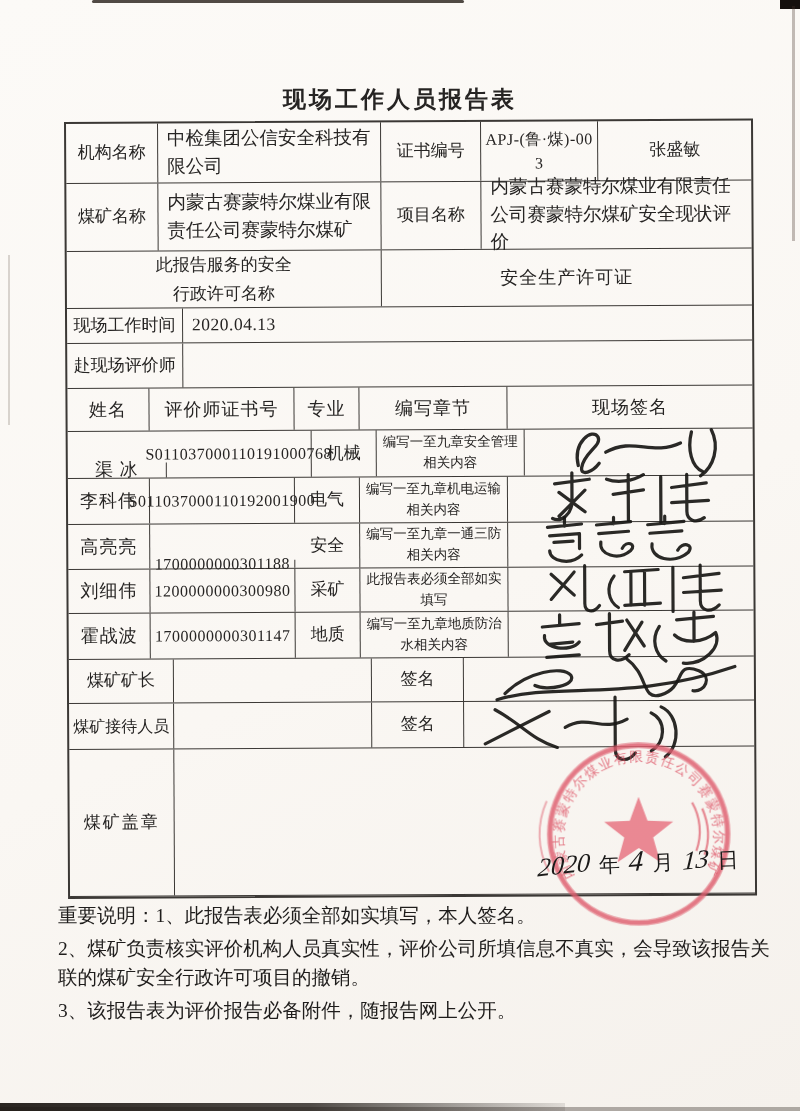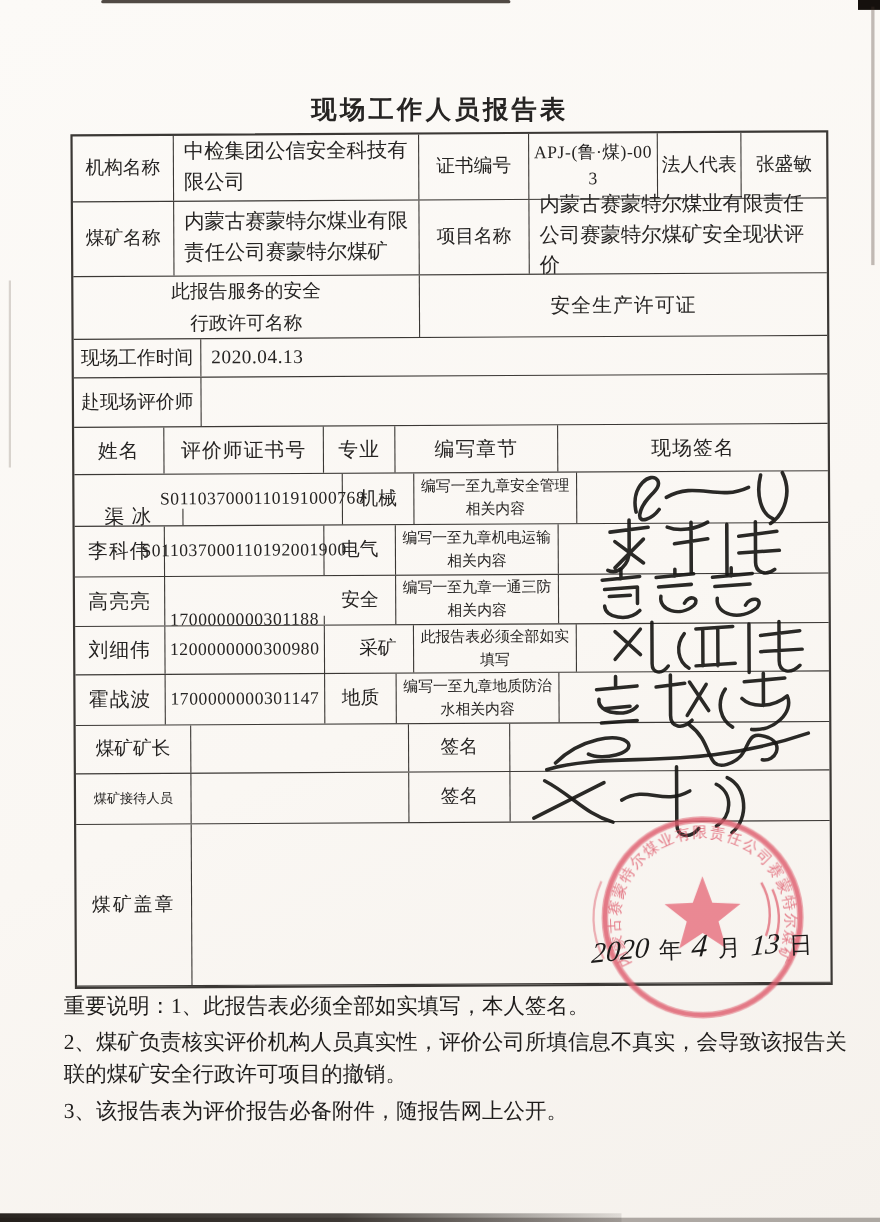--- a/index.html
+++ b/index.html
@@ -27,21 +27,21 @@
     justify-content:center;text-align:center;padding:2px 4px;font-size:17px;line-height:1.45;overflow:visible;position:relative;}
   .cell:last-child{border-right:none;}
   .cell.left{justify-content:flex-start;text-align:left;padding-left:9px;}
   .cell.grow{flex:1;}
   .val{font-size:18.5px;line-height:1.5;}
   .num{font-size:16px;letter-spacing:.5px;}
   .chapter{font-size:13.5px;line-height:1.55;}
   .hdr{font-size:18px;letter-spacing:1px;}
   .name{font-size:18px;letter-spacing:1px;}
   .license-label div{line-height:29px;}
-  .small-label{font-size:12px;}
+  .small-label{font-size:16px;}
   .sig-svg{position:absolute;left:-4px;top:-10px;width:calc(100% + 8px);height:calc(100% + 20px);overflow:visible;}
   .sig-svg path{fill:none;stroke:#181715;stroke-width:3;stroke-linecap:round;stroke-linejoin:round;opacity:.92;}
   .big-sig{position:absolute;overflow:visible;pointer-events:none;}
   .big-sig path{fill:none;stroke:#181715;stroke-width:3.2;stroke-linecap:round;stroke-linejoin:round;opacity:.92;}
   
   .seal{position:absolute;left:463px;top:609px;width:212px;height:212px;filter:blur(.4px);opacity:.9;overflow:visible;}
   .stamp-date{position:absolute;left:468px;top:723px;width:235px;display:flex;align-items:baseline;gap:9px;
     transform:rotate(-2deg);color:#1c1b1a;white-space:nowrap;}
   .stamp-date .digit{font-size:26px;font-style:italic;transform:skewX(-10deg) rotate(-4deg);display:inline-block;}
   .stamp-date .cjk{font-size:21px;}
@@ -63,21 +63,20 @@
 
   <div class="title">现场工作人员报告表</div>
 
   <div class="sheet">
 
     <div class="row" style="height:60px;">
       <div class="cell" style="width:92px;">机构名称</div>
       <div class="cell left val" style="width:223px;">中检集团公信安全科技有限公司</div>
       <div class="cell" style="width:100px;">证书编号</div>
       <div class="cell num" style="width:117px;word-break:break-all;">APJ-(鲁·煤)-003</div>
-      <div class="cell" style="width:76px;padding:2px 1px;">法人代表</div>
       <div class="cell grow">张盛敏</div>
     </div>
 
     <div class="row" style="height:68px;">
       <div class="cell" style="width:92px;">煤矿名称</div>
       <div class="cell left val" style="width:223px;">内蒙古赛蒙特尔煤业有限责任公司赛蒙特尔煤矿</div>
       <div class="cell" style="width:100px;">项目名称</div>
       <div class="cell left val grow">内蒙古赛蒙特尔煤业有限责任公司赛蒙特尔煤矿安全现状评价</div>
     </div>
 
@@ -146,21 +145,21 @@
           <path d="M22,14 L54,11 M38,5 L38,13 M24,22 L52,20 L52,34 M28,28 L46,27 M24,36 C24,46 44,50 54,40"></path>
           <path d="M68,12 L100,9 M84,5 L84,11 M70,20 L98,18 M72,28 C70,40 88,46 100,36 C106,30 96,26 92,34"></path>
           <path d="M116,12 L150,9 M132,4 L132,11 M118,20 L148,18 M120,30 C118,44 140,50 154,38 C160,30 148,28 144,36"></path>
         </svg>
       </div>
     </div>
 
     <div class="row" style="height:44px;">
       <div class="cell name" style="width:82px;">刘细伟</div>
       <div class="cell num" style="width:145px;padding:2px 1px;">1200000000300980</div>
-      <div class="cell" style="width:65px;margin-left:16px;">采矿</div>
+      <div class="cell" style="width:65px;">采矿</div>
       <div class="cell chapter" style="width:148px;">此报告表必须全部如实填写</div>
       <div class="cell grow">
         <svg class="sig-svg" viewBox="0 0 200 60" preserveAspectRatio="xMidYMid meet">
           <path d="M24,16 L46,36 M46,14 L24,40 M56,8 L56,44 C56,52 64,54 70,46"></path>
           <path d="M84,18 C76,28 78,42 88,48 M94,14 L126,12 M100,14 L100,46 M113,13 L113,46 M94,46 L128,44"></path>
           <path d="M140,10 L140,52 M150,20 L184,16 M166,8 L166,42 C166,52 176,54 184,46 M150,34 L186,32"></path>
         </svg>
       </div>
     </div>
 

